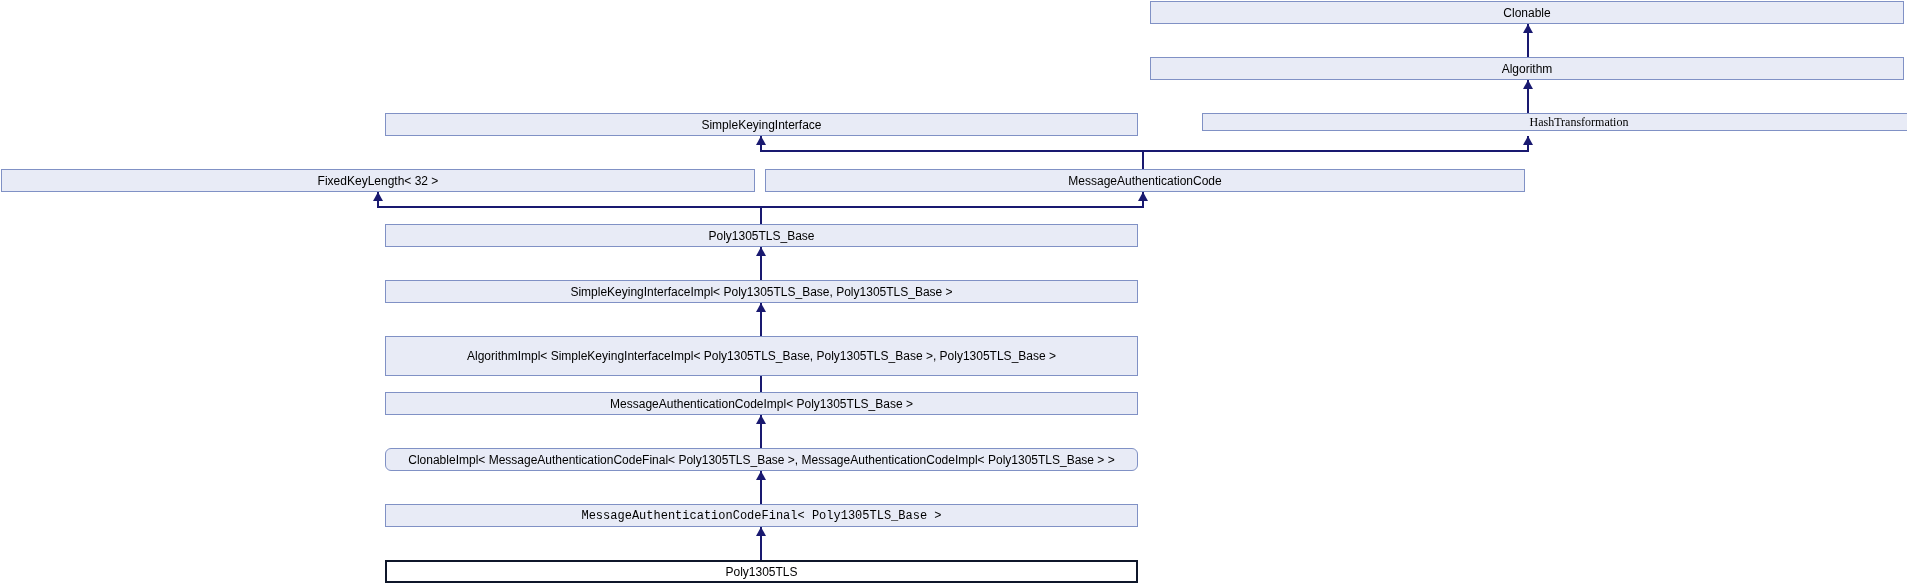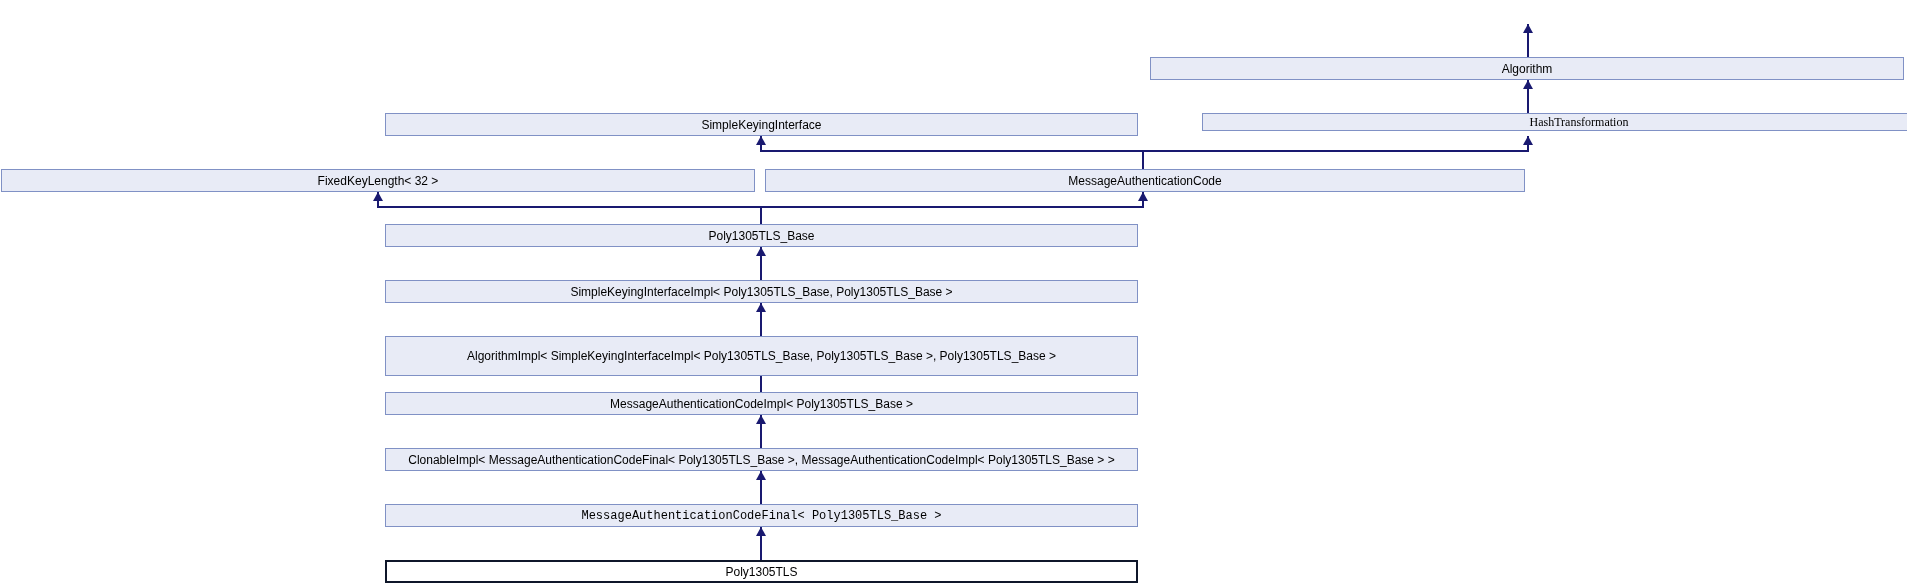--- a/index.html
+++ b/index.html
@@ -67,20 +67,23 @@
     <div class="arrowhead" style="left: 756px; top: 136px; border-bottom-color: rgb(25, 25, 112);"></div>
     <div class="arrowhead" style="left: 1523px; top: 136px; border-bottom-color: rgb(25, 25, 112);"></div>
     <div class="arrowhead" style="left: 373px; top: 192px; border-bottom-color: rgb(25, 25, 112);"></div>
     <div class="arrowhead" style="left: 1138px; top: 192px; border-bottom-color: rgb(25, 25, 112);"></div>
     <div class="arrowhead" style="left: 756px; top: 247px; border-bottom-color: rgb(25, 25, 112);"></div>
     <div class="arrowhead" style="left: 756px; top: 303px; border-bottom-color: rgb(25, 25, 112);"></div>
     <div class="arrowhead" style="left: 756px; top: 359px; border-bottom-color: rgb(25, 25, 112);"></div>
     <div class="arrowhead" style="left: 756px; top: 415px; border-bottom-color: rgb(25, 25, 112);"></div>
     <div class="arrowhead" style="left: 756px; top: 471px; border-bottom-color: rgb(25, 25, 112);"></div>
     <div class="arrowhead" style="left: 756px; top: 527px; border-bottom-color: rgb(25, 25, 112);"></div>
+    <div class="node" style="left: 1150px; top: 1px; width: 754px; height: 23px;">
+      <span>Clonable</span>
+    </div>
     <div class="node" style="left: 385px; top: 113px; width: 753px; height: 23px;">
       <span>SimpleKeyingInterface</span>
     </div>
     <div class="node" style="left: 1150px; top: 57px; width: 754px; height: 23px;">
       <span>Algorithm</span>
     </div>
     <div class="node" style="left: 1202px; top: 113px; width: 754px; height: 18px; font-family: Liberation Serif, serif;">
       <span>HashTransformation</span>
     </div>
     <div class="node" style="left: 1px; top: 169px; width: 754px; height: 23px; text-align: center;">
@@ -94,21 +97,21 @@
     </div>
     <div class="node" style="left: 385px; top: 280px; width: 753px; height: 23px;">
       <span>SimpleKeyingInterfaceImpl&lt; Poly1305TLS_Base, Poly1305TLS_Base &gt;</span>
     </div>
     <div class="node" style="left: 385px; top: 336px; width: 753px; height: 40px;">
       <span>AlgorithmImpl&lt; SimpleKeyingInterfaceImpl&lt; Poly1305TLS_Base, Poly1305TLS_Base &gt;, Poly1305TLS_Base &gt;</span>
     </div>
     <div class="node" style="left: 385px; top: 392px; width: 753px; height: 23px;">
       <span>MessageAuthenticationCodeImpl&lt; Poly1305TLS_Base &gt;</span>
     </div>
-    <div class="node" style="left: 385px; top: 448px; width: 753px; height: 23px;">
+    <div class="node" style="left: 385px; top: 448px; width: 753px; height: 23px; border-radius: 6px;">
       <span>ClonableImpl&lt; MessageAuthenticationCodeFinal&lt; Poly1305TLS_Base &gt;, MessageAuthenticationCodeImpl&lt; Poly1305TLS_Base &gt; &gt;</span>
     </div>
     <div class="node" style="left: 385px; top: 504px; width: 753px; height: 23px; font-family: Liberation Mono, monospace;">
       <span>MessageAuthenticationCodeFinal&lt; Poly1305TLS_Base &gt;</span>
     </div>
     <div class="node current" style="left: 385px; top: 560px; width: 753px; height: 23px;">
       <span>Poly1305TLS</span>
     </div>
   </div>
 

